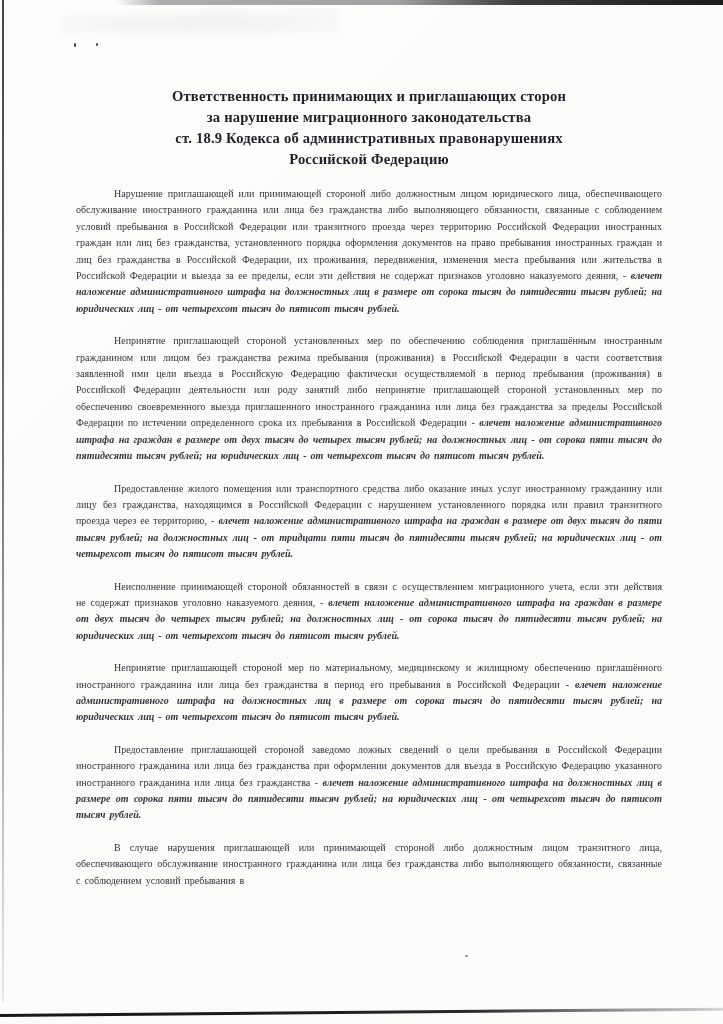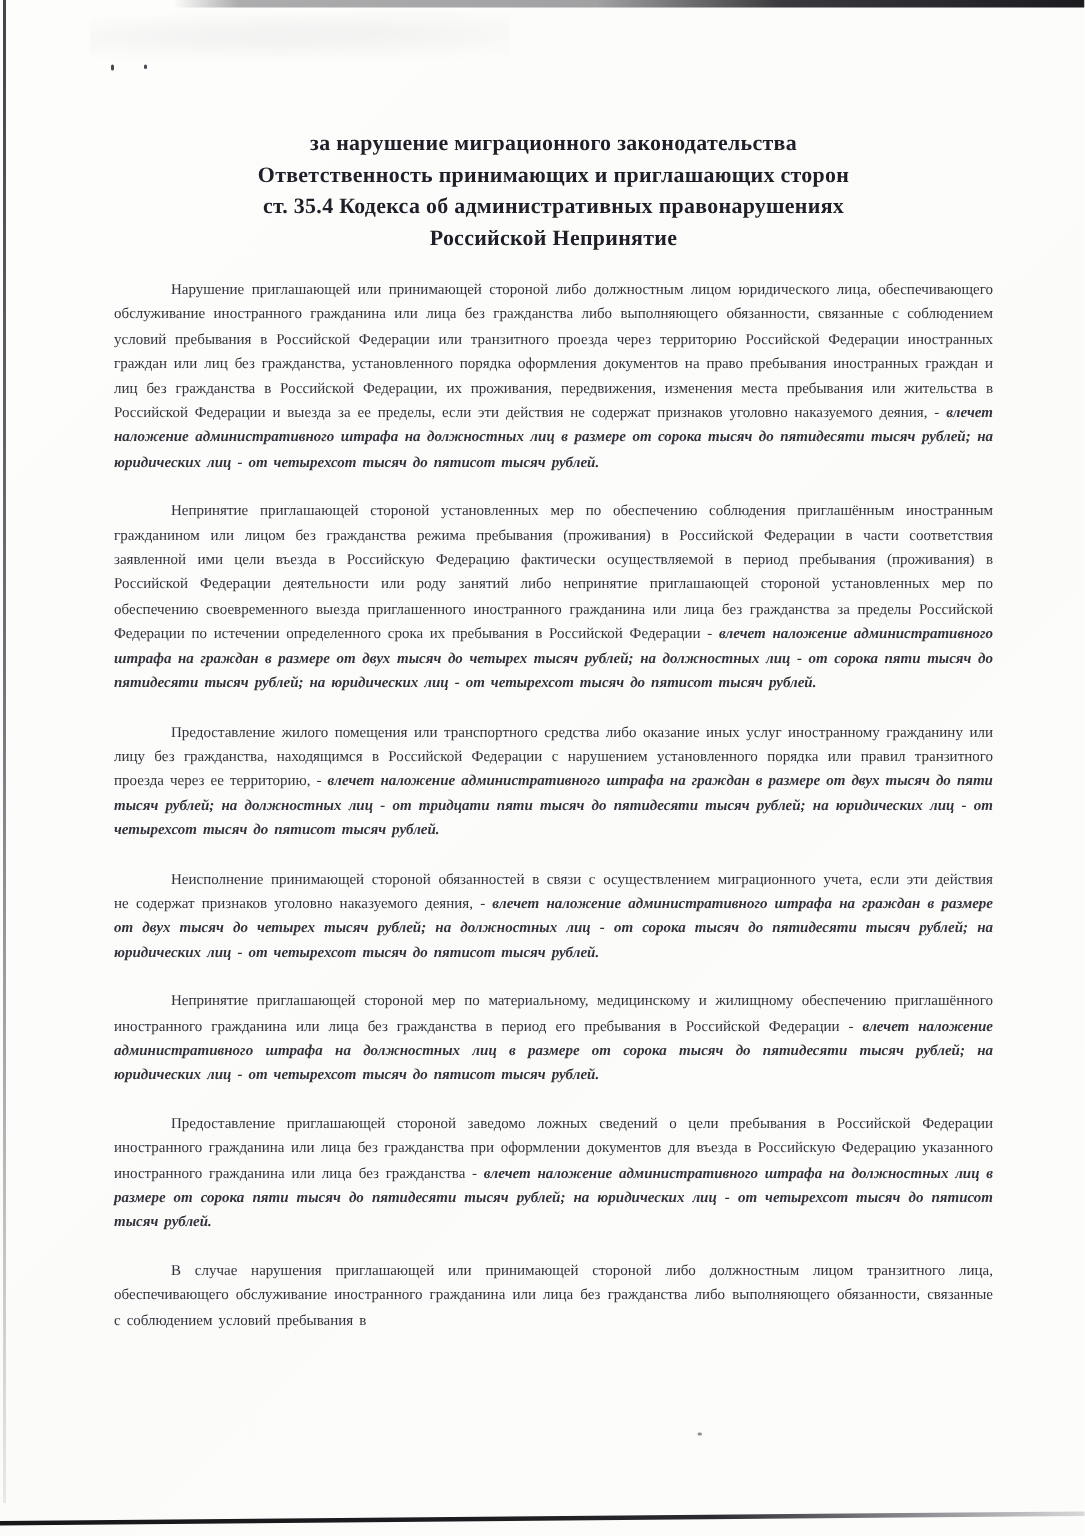--- a/index.html
+++ b/index.html
@@ -79,24 +79,24 @@
 
 <div class="sheet">
 
   <div class="scan-noise"></div>
   <div class="speck speck-1"></div>
   <div class="speck speck-2"></div>
   <div class="speck speck-3"></div>
 
   <div class="content">
     <div class="doc-title">
+      <div>Ответственность принимающих и приглашающих сторон</div>
       <div>за нарушение миграционного законодательства</div>
-      <div>Ответственность принимающих и приглашающих сторон</div>
-      <div>ст. 35.4 Кодекса об административных правонарушениях</div>
-      <div>Российской Непринятие</div>
+      <div>ст. 18.9 Кодекса об административных правонарушениях</div>
+      <div>Российской Федерацию</div>
     </div>
 
     <div class="body-text">
       <p><span>Нарушение приглашающей или принимающей стороной либо должностным лицом юридического лица, обеспечивающего обслуживание иностранного гражданина или лица без гражданства либо выполняющего обязанности, связанные с соблюдением условий пребывания в Российской Федерации или транзитного проезда через территорию Российской Федерации иностранных граждан или лиц без гражданства, установленного порядка оформления документов на право пребывания иностранных граждан и лиц без гражданства в Российской Федерации, их проживания, передвижения, изменения места пребывания или жительства в Российской Федерации и выезда за ее пределы, если эти действия не содержат признаков уголовно наказуемого деяния, - </span><span class="penalty">влечет наложение административного штрафа на должностных лиц в размере от сорока тысяч до пятидесяти тысяч рублей; на юридических лиц - от четырехсот тысяч до пятисот тысяч рублей.</span></p>
       <p><span>Непринятие приглашающей стороной установленных мер по обеспечению соблюдения приглашённым иностранным гражданином или лицом без гражданства режима пребывания (проживания) в Российской Федерации в части соответствия заявленной ими цели въезда в Российскую Федерацию фактически осуществляемой в период пребывания (проживания) в Российской Федерации деятельности или роду занятий либо непринятие приглашающей стороной установленных мер по обеспечению своевременного выезда приглашенного иностранного гражданина или лица без гражданства за пределы Российской Федерации по истечении определенного срока их пребывания в Российской Федерации - </span><span class="penalty">влечет наложение административного штрафа на граждан в размере от двух тысяч до четырех тысяч рублей; на должностных лиц - от сорока пяти тысяч до пятидесяти тысяч рублей; на юридических лиц - от четырехсот тысяч до пятисот тысяч рублей.</span></p>
       <p><span>Предоставление жилого помещения или транспортного средства либо оказание иных услуг иностранному гражданину или лицу без гражданства, находящимся в Российской Федерации с нарушением установленного порядка или правил транзитного проезда через ее территорию, - </span><span class="penalty">влечет наложение административного штрафа на граждан в размере от двух тысяч до пяти тысяч рублей; на должностных лиц - от тридцати пяти тысяч до пятидесяти тысяч рублей; на юридических лиц - от четырехсот тысяч до пятисот тысяч рублей.</span></p>
       <p><span>Неисполнение принимающей стороной обязанностей в связи с осуществлением миграционного учета, если эти действия не содержат признаков уголовно наказуемого деяния, - </span><span class="penalty">влечет наложение административного штрафа на граждан в размере от двух тысяч до четырех тысяч рублей; на должностных лиц - от сорока тысяч до пятидесяти тысяч рублей; на юридических лиц - от четырехсот тысяч до пятисот тысяч рублей.</span></p>
       <p><span>Непринятие приглашающей стороной мер по материальному, медицинскому и жилищному обеспечению приглашённого иностранного гражданина или лица без гражданства в период его пребывания в Российской Федерации - </span><span class="penalty">влечет наложение административного штрафа на должностных лиц в размере от сорока тысяч до пятидесяти тысяч рублей; на юридических лиц - от четырехсот тысяч до пятисот тысяч рублей.</span></p>
       <p><span>Предоставление приглашающей стороной заведомо ложных сведений о цели пребывания в Российской Федерации иностранного гражданина или лица без гражданства при оформлении документов для въезда в Российскую Федерацию указанного иностранного гражданина или лица без гражданства - </span><span class="penalty">влечет наложение административного штрафа на должностных лиц в размере от сорока пяти тысяч до пятидесяти тысяч рублей; на юридических лиц - от четырехсот тысяч до пятисот тысяч рублей.</span></p>
       <p><span>В случае нарушения приглашающей или принимающей стороной либо должностным лицом транзитного лица, обеспечивающего обслуживание иностранного гражданина или лица без гражданства либо выполняющего обязанности, связанные с соблюдением условий пребывания в</span><span class="penalty"></span></p>

